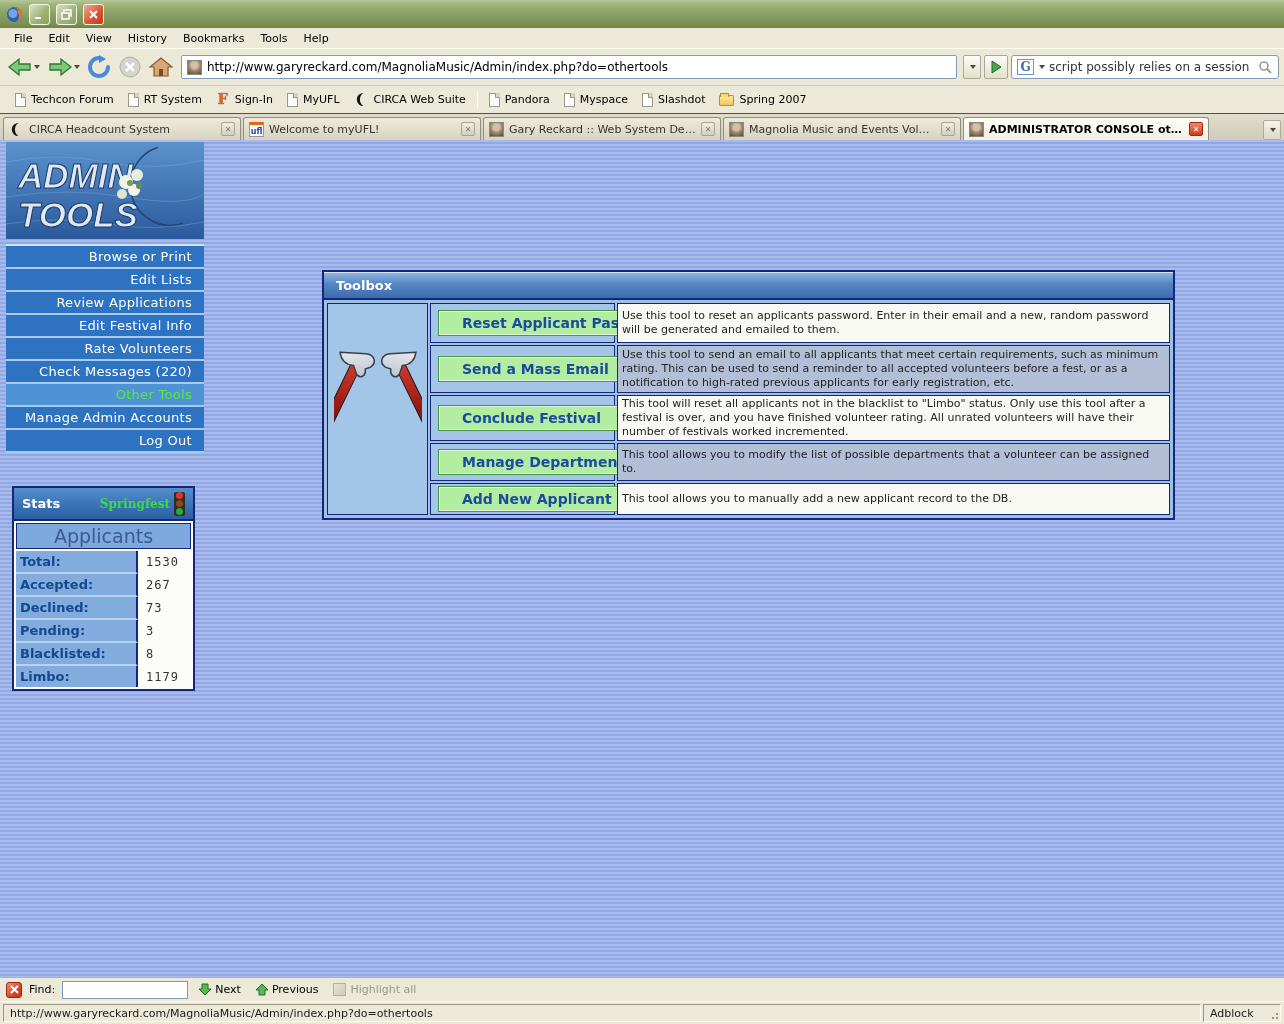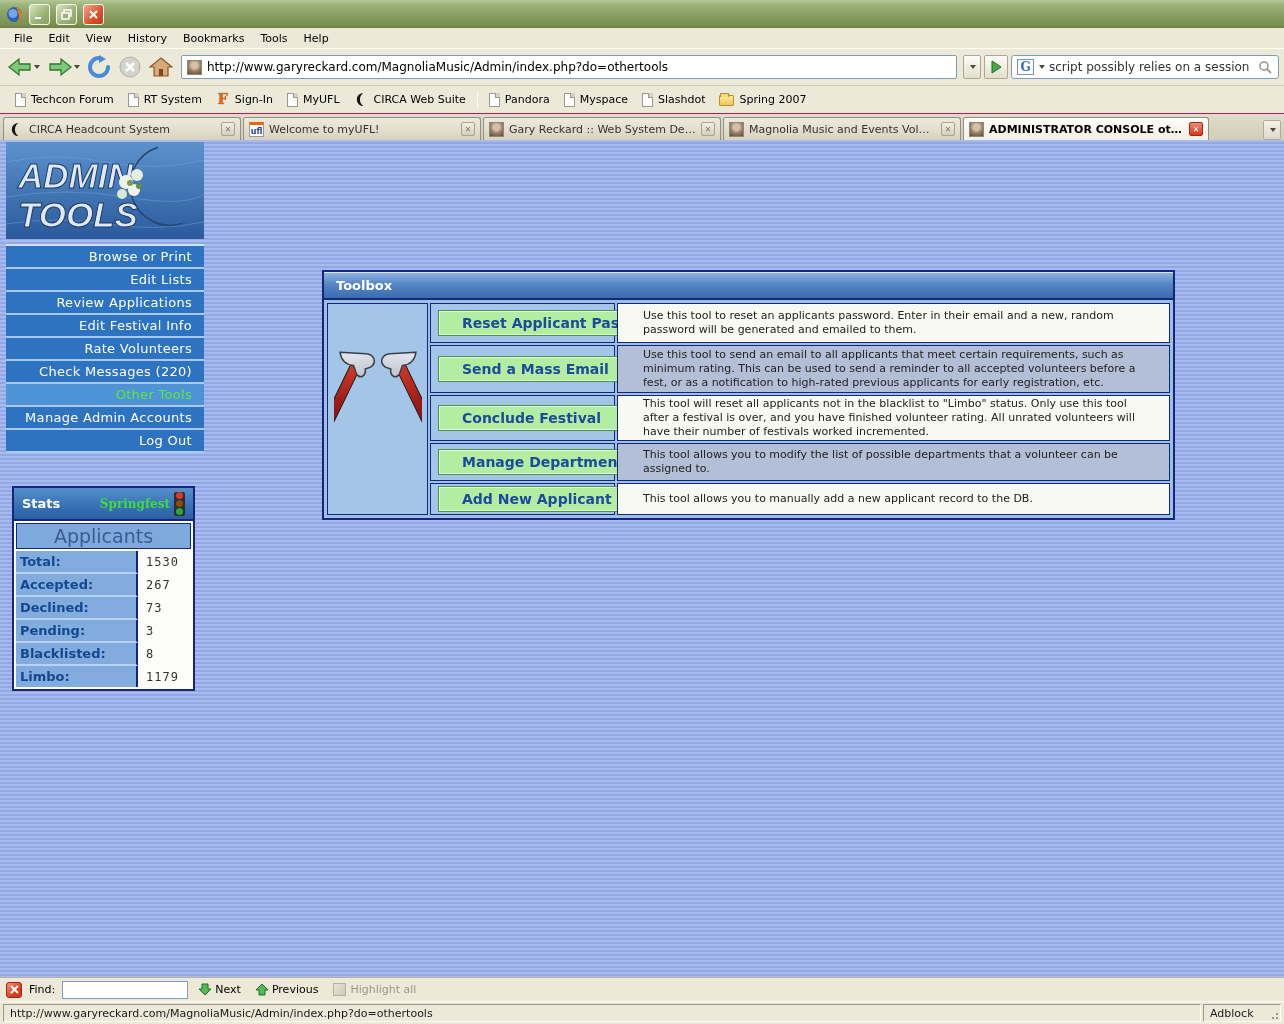--- a/index.html
+++ b/index.html
@@ -80,21 +80,21 @@
   .stat-label { background:#82abde; color:#14488e; font-weight:bold; font-size:13px; padding:3px 0 3px 4px; border-bottom:2px solid #b8d2f0; border-right:2px solid #16267a; }
   .stats-row:last-child .stat-label { border-bottom:none; }
   .stat-value { background:#fcfcf8; color:#333; font-size:12px; font-family:"DejaVu Sans Mono",monospace; padding:4px 0 0 8px; letter-spacing:1px; }
 
   
   .toolbox { position:absolute; left:322px; top:82px; width:853px; border:2px solid #16267a; background:#9cc0e4;margin-top:48px; }
   .tb-header { height:28px; background:linear-gradient(180deg,#8cb2e0 0%,#5585c4 45%,#3a6cb0 100%); border-top:1px solid #d6e6f8; border-bottom:2px solid #16267a; color:#fff; font-weight:bold; font-size:13px; display:flex; align-items:center; padding:0 12px; }
   .tb-grid { display:grid; grid-template-columns:101px 185px 1fr; grid-template-rows:40px 48px 46px 38px 32px; gap:2px; padding:3px; }
   .tb-img-cell { grid-column:1; grid-row:1 / span 5; border:1px solid #16267a; background:#a3c6e8; display:flex; align-items:center; justify-content:center; }
   .tb-btn-cell { grid-column:2; border:1px solid #16267a; background:#a3c6e8; display:flex; align-items:center; padding-left:7px; }
-  .tb-desc-cell { grid-column:3; border:1px solid #16267a; background:#f8f9f3; font-size:11px; color:#222; line-height:1.3; padding:3px 25px; display:flex; align-items:center; }
+  .tb-desc-cell { grid-column:3; border:1px solid #16267a; background:#f8f9f3; font-size:11px; color:#222; line-height:1.3; padding:3px 4px; display:flex; align-items:center; }
   .tb-desc-cell.alt { background:#b3bfd6; }
   .tool-btn { background:#b2eda2; border:1px solid #4a944a; box-shadow:inset 0 0 0 1px #e2f8da; color:#1c4a9c; font-weight:bold; font-size:14px; padding:4px 23px; font-family:"DejaVu Sans",sans-serif; white-space:nowrap; }
 
   
   .findbar { height:24px; flex:0 0 24px; background:#ece9d8; border-top:1px solid #b4b09c; display:flex; align-items:center; gap:7px; padding:0 6px; font-size:11px; color:#000; }
   .find-close { width:16px; height:16px; border:1px solid #9c2410; border-radius:3px; background:linear-gradient(135deg,#f0907a,#d33c1a 70%); display:flex; align-items:center; justify-content:center; }
   .findbar input { width:126px; height:18px; border:1px solid #7f9db9; font-size:11px; padding:0 3px; font-family:"DejaVu Sans",sans-serif; }
   .find-cmd { display:flex; align-items:center; gap:4px; padding:1px 4px; }
   .find-cmd.disabled { color:#9a9788; }
   .hl-ic { width:13px; height:13px; border:1px solid #b4b0a0; background:linear-gradient(135deg,#e8e4d4,#cfcab8); }

